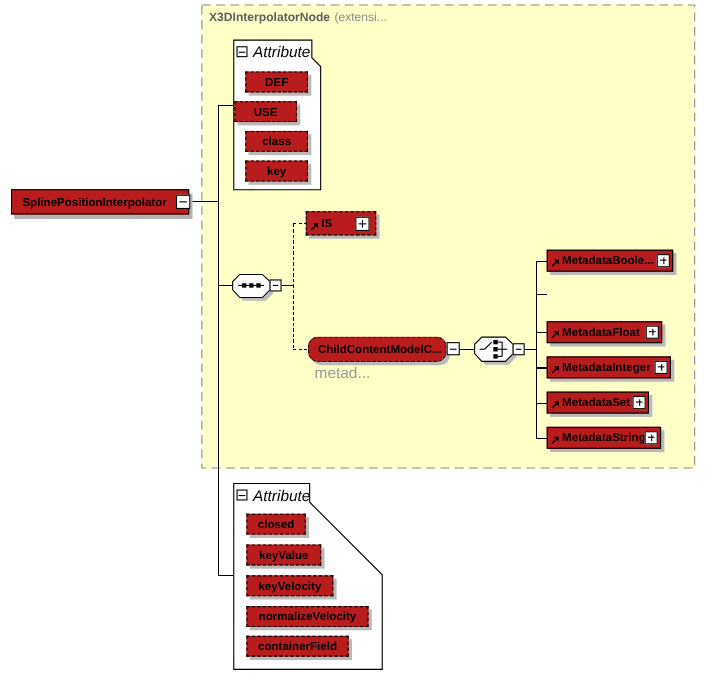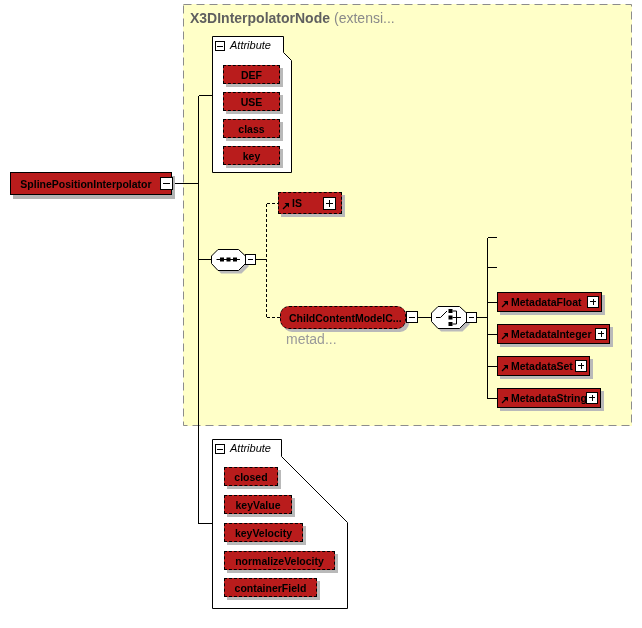--- a/index.html
+++ b/index.html
@@ -1,38 +1,38 @@
 <!DOCTYPE html>
 <html><head>
 <meta charset="utf-8">
 <style>
   html,body{margin:0;padding:0;background:#fff;}
   .canvas{position:relative;width:642px;height:628px;background:#ffffff;overflow:hidden;
           font-family:"Liberation Sans",sans-serif;}
   .region{position:absolute;left:183px;top:4px;width:449px;height:422px;background:#ffffc8;}
   .overlay{position:absolute;left:0;top:0;pointer-events:none;}
-  .region-header{position:absolute;left:190px;top:10px;font-size:14px;white-space:nowrap;}
+  .region-header{position:absolute;left:190px;top:10px;font-size:11px;white-space:nowrap;}
   .region-title{font-weight:bold;color:#5f5f5f;}
   .region-suffix{color:#8a8a8a;margin-left:4px;}
   .box{position:absolute;background:#b91c1c;border:1px solid #000;box-sizing:border-box;
        font-weight:bold;font-size:10.5px;color:#000;white-space:nowrap;
        box-shadow:3px 3px 0 #b9b9b9;}
   .dashed{border-style:dashed;}
   .rounded{border-radius:9px;}
   .center{display:flex;align-items:center;justify-content:center;}
   .el-label{position:absolute;left:13px;top:50%;transform:translateY(-50%);}
   .root-label{position:absolute;left:0;right:10px;text-align:center;top:50%;transform:translateY(-50%);}
   .toggle{position:absolute;width:12px;height:12px;background:#fff;border:1px solid #000;box-sizing:border-box;}
   .toggle::before{content:"";position:absolute;left:2px;right:2px;top:50%;margin-top:-0.5px;height:1px;background:#000;}
   .toggle.plus::after{content:"";position:absolute;top:2px;bottom:2px;left:50%;margin-left:-0.5px;width:1px;background:#000;}
   .toggle.t13{width:13px;height:13px;}
   .toggle.t11{width:11px;height:11px;}
   .in-el{right:2px;top:50%;margin-top:-6.5px;}
   .arrow{position:absolute;left:3px;bottom:3px;width:8px;height:8px;}
-  .tab-title{position:absolute;display:flex;align-items:flex-end;font-size:11px;font-style:italic;color:#000;}
+  .tab-title{position:absolute;display:flex;align-items:center;font-size:14px;font-style:italic;color:#000;}
   .tab-toggle{position:relative;width:10px;height:10px;background:#fff;border:1px solid #000;box-sizing:border-box;margin-right:5px;flex:none;}
   .tab-toggle::before{content:"";position:absolute;left:1px;right:1px;top:50%;margin-top:-0.5px;height:1px;background:#000;}
   .note{position:absolute;left:286px;top:331px;font-size:14px;color:#9a9a9a;}
 </style>
 </head>
 <body>
 
 <div class="canvas">
 
   <div class="region"></div>
@@ -104,21 +104,21 @@
   </div>
   <div class="toggle t13" style="left:160px;top:177px;"></div>
 
   <div class="tab-title" style="left:215px;top:39px;">
     <span class="tab-toggle"></span>
     <span>Attribute</span>
   </div>
   <div class="box dashed center" style="left:223px;top:65px;width:57px;height:19px;">
     <span>DEF</span>
     </div>
-  <div class="box dashed center" style="left:223px;top:92px;width:57px;height:19px;">
+  <div class="box dashed center" style="left:213px;top:92px;width:57px;height:19px;">
     <span>USE</span>
     </div>
   <div class="box dashed center" style="left:223px;top:119px;width:57px;height:19px;">
     <span>class</span>
     </div>
   <div class="box dashed center" style="left:223px;top:146px;width:57px;height:19px;">
     <span>key</span>
     </div>
 
   <div class="toggle t11" style="left:245px;top:254px;"></div>
@@ -133,20 +133,28 @@
   </div>
 
   <div class="box dashed rounded" style="left:280px;top:306px;width:126px;height:23px;">
     <span class="el-label" style="left:8px;text-align:right;">ChildContentModelC...</span>
   </div>
   <div class="toggle" style="left:406px;top:311px;"></div>
   <div class="note">metad...</div>
 
   <div class="toggle t11" style="left:466px;top:312px;"></div>
 
+  <div class="box" style="left:497px;top:227px;width:115px;height:20px;">
+    <svg class="arrow" viewBox="0 0 8 8">
+        <path d="M1,7 L5,3" stroke="#000" stroke-width="1.3" fill="none"></path>
+        <polygon points="2.5,1 7,1 7,5.5" fill="#000"></polygon>
+      </svg>
+    <span class="el-label">MetadataBoole...</span>
+    <span class="toggle plus in-el"></span>
+  </div>
   <div class="box" style="left:497px;top:324px;width:113px;height:20px;">
     <svg class="arrow" viewBox="0 0 8 8">
         <path d="M1,7 L5,3" stroke="#000" stroke-width="1.3" fill="none"></path>
         <polygon points="2.5,1 7,1 7,5.5" fill="#000"></polygon>
       </svg>
     <span class="el-label">MetadataInteger</span>
     <span class="toggle plus in-el"></span>
   </div>
   <div class="box" style="left:497px;top:292px;width:105px;height:20px;">
     <svg class="arrow" viewBox="0 0 8 8">

